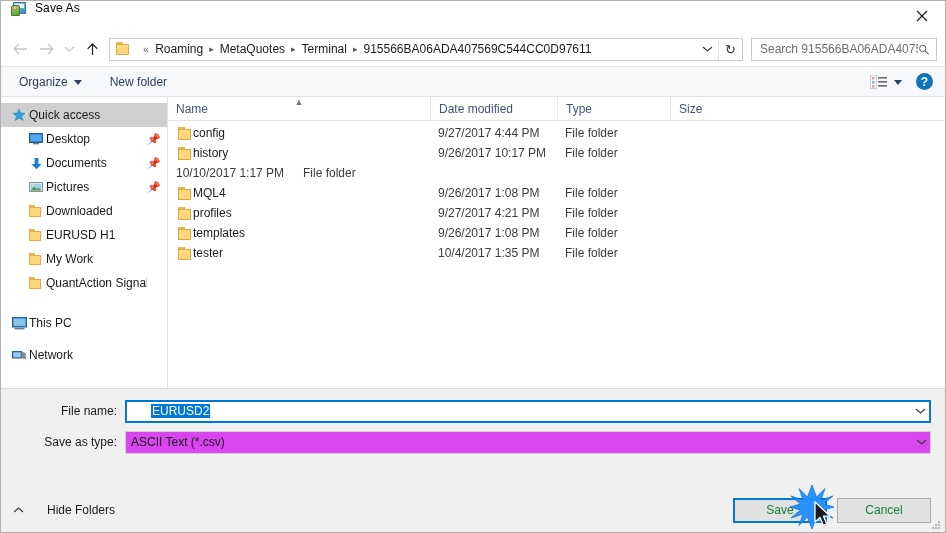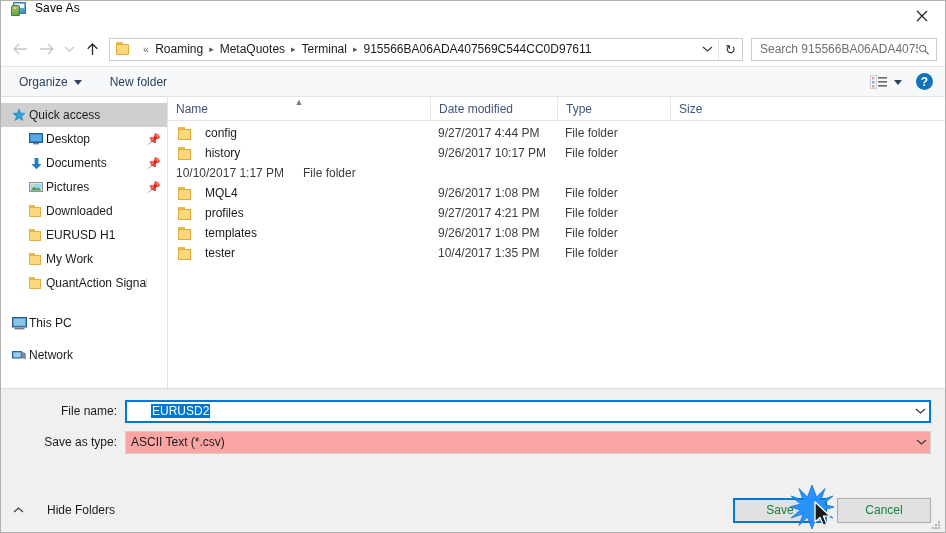--- a/index.html
+++ b/index.html
@@ -201,21 +201,21 @@
   .c-name { width: 262px; }
   .c-date { width: 127px; }
   .c-type { width: 113px; }
   .c-size { width: 78px; }
   .rows { flex: 1 1 auto; overflow: hidden; padding-top: 2px; }
   .frow {
     height: 20px; display: flex; align-items: center;
     font-size: 12px; color: #1b1b1b;
   }
   .fc { padding-left: 8px; flex: none; white-space: nowrap; overflow: hidden; }
-  .fc-name { width: 262px; display: flex; align-items: center; gap: 12px; padding-left: 10px; }
+  .fc-name { width: 262px; display: flex; align-items: center; gap: 0; padding-left: 10px; }
   .fc-date { width: 127px; color: #3c3c3c; }
   .fc-type { width: 113px; color: #3c3c3c; }
   .fc-size { width: 78px; }
   .row-folder { width: 15px; height: 13px; position: relative; flex:none; }
   .rf-tab { position:absolute; left:0; top:0; width:7px; height:2px; background:#e8b951; }
   .rf-body { position:absolute; left:0; top:2px; width:13px; height:11px; background:#fcd77c; border:1px solid #e0a93c; }
 
   
   .bottom {
     background: #f0f0f0;
@@ -227,21 +227,21 @@
   .frm-label {
     width: 124px; flex: none; text-align: right; padding-right: 8px;
     font-size: 12px; color: #1b1b1b;
   }
   .frm-field { flex: 1 1 auto; margin-right: 14px; height: 23px; display: flex; align-items: center; }
   .combo {
     flex: 1 1 auto; height: 23px; display: flex; align-items: center;
     padding-left: 4px; font-size: 12px; color: #1b1b1b;
   }
   .combo.focused { border: 2px solid #0078d7; background: #fff; padding-left: 24px; }
-  .combo.flat { border: 1px solid #cfcfcf; background: #fca5a5; padding-left: 5px; }
+  .combo.flat { border: 1px solid #cfcfcf; background: #d946ef; padding-left: 5px; }
   .combo-val { flex: 1 1 auto; white-space: nowrap; overflow: hidden; }
   .sel-text { background: #0078d7; color: #ffffff; padding: 1px 1px; }
   .combo-arrow {
     width: 18px; flex: none; display: flex; align-items: center; justify-content: center;
   }
 
   
   .footer {
     height: 44px; min-height: 44px;
     background: #f0f0f0;

